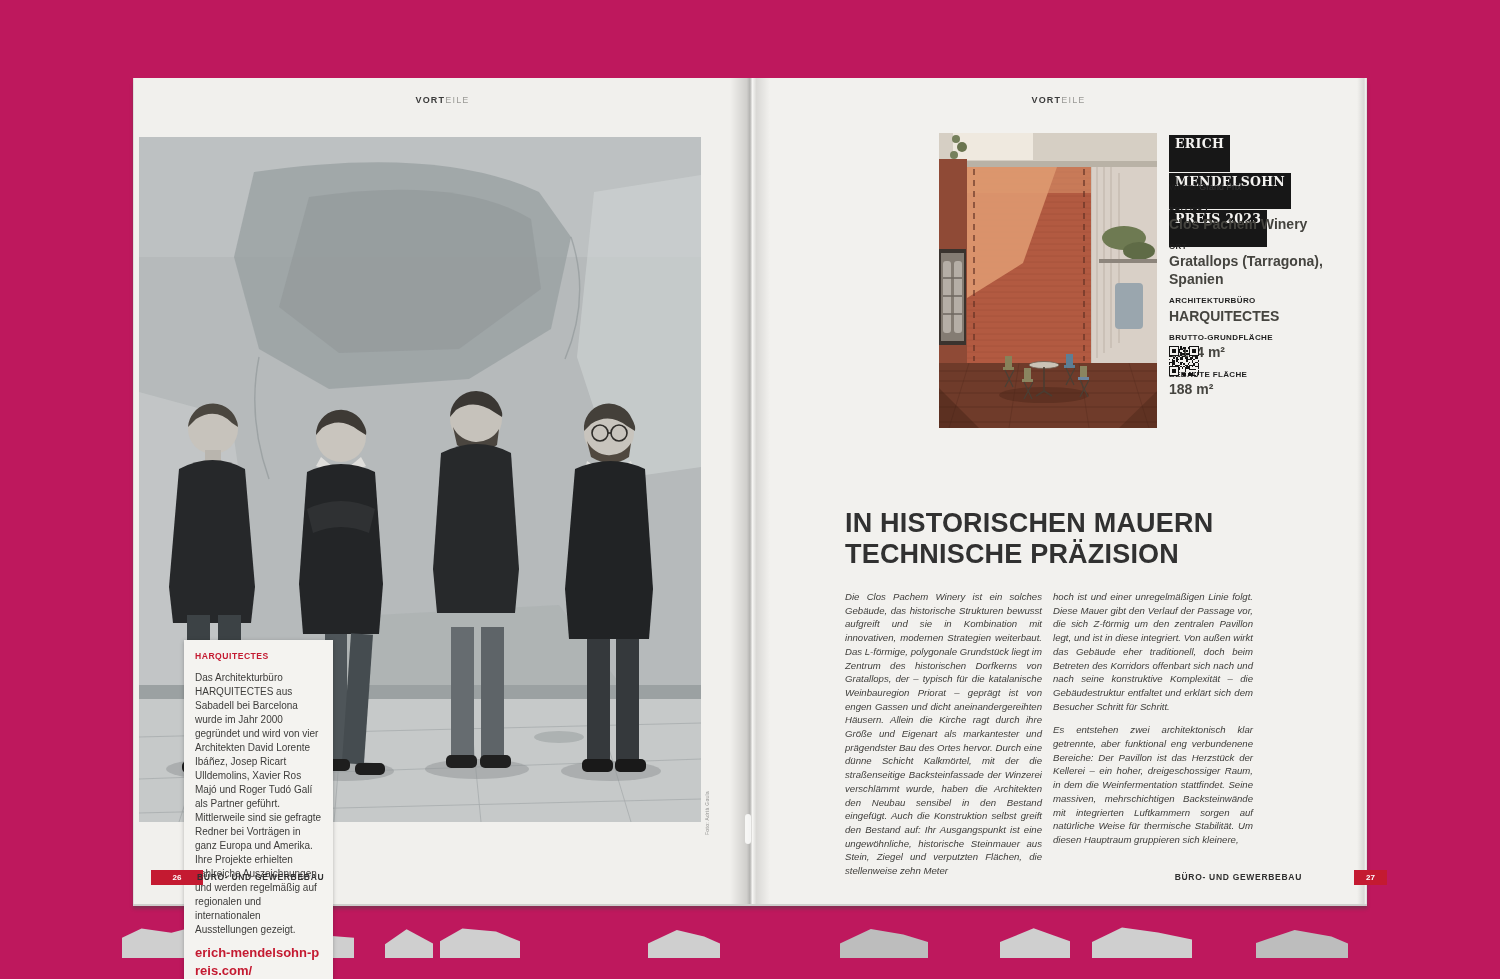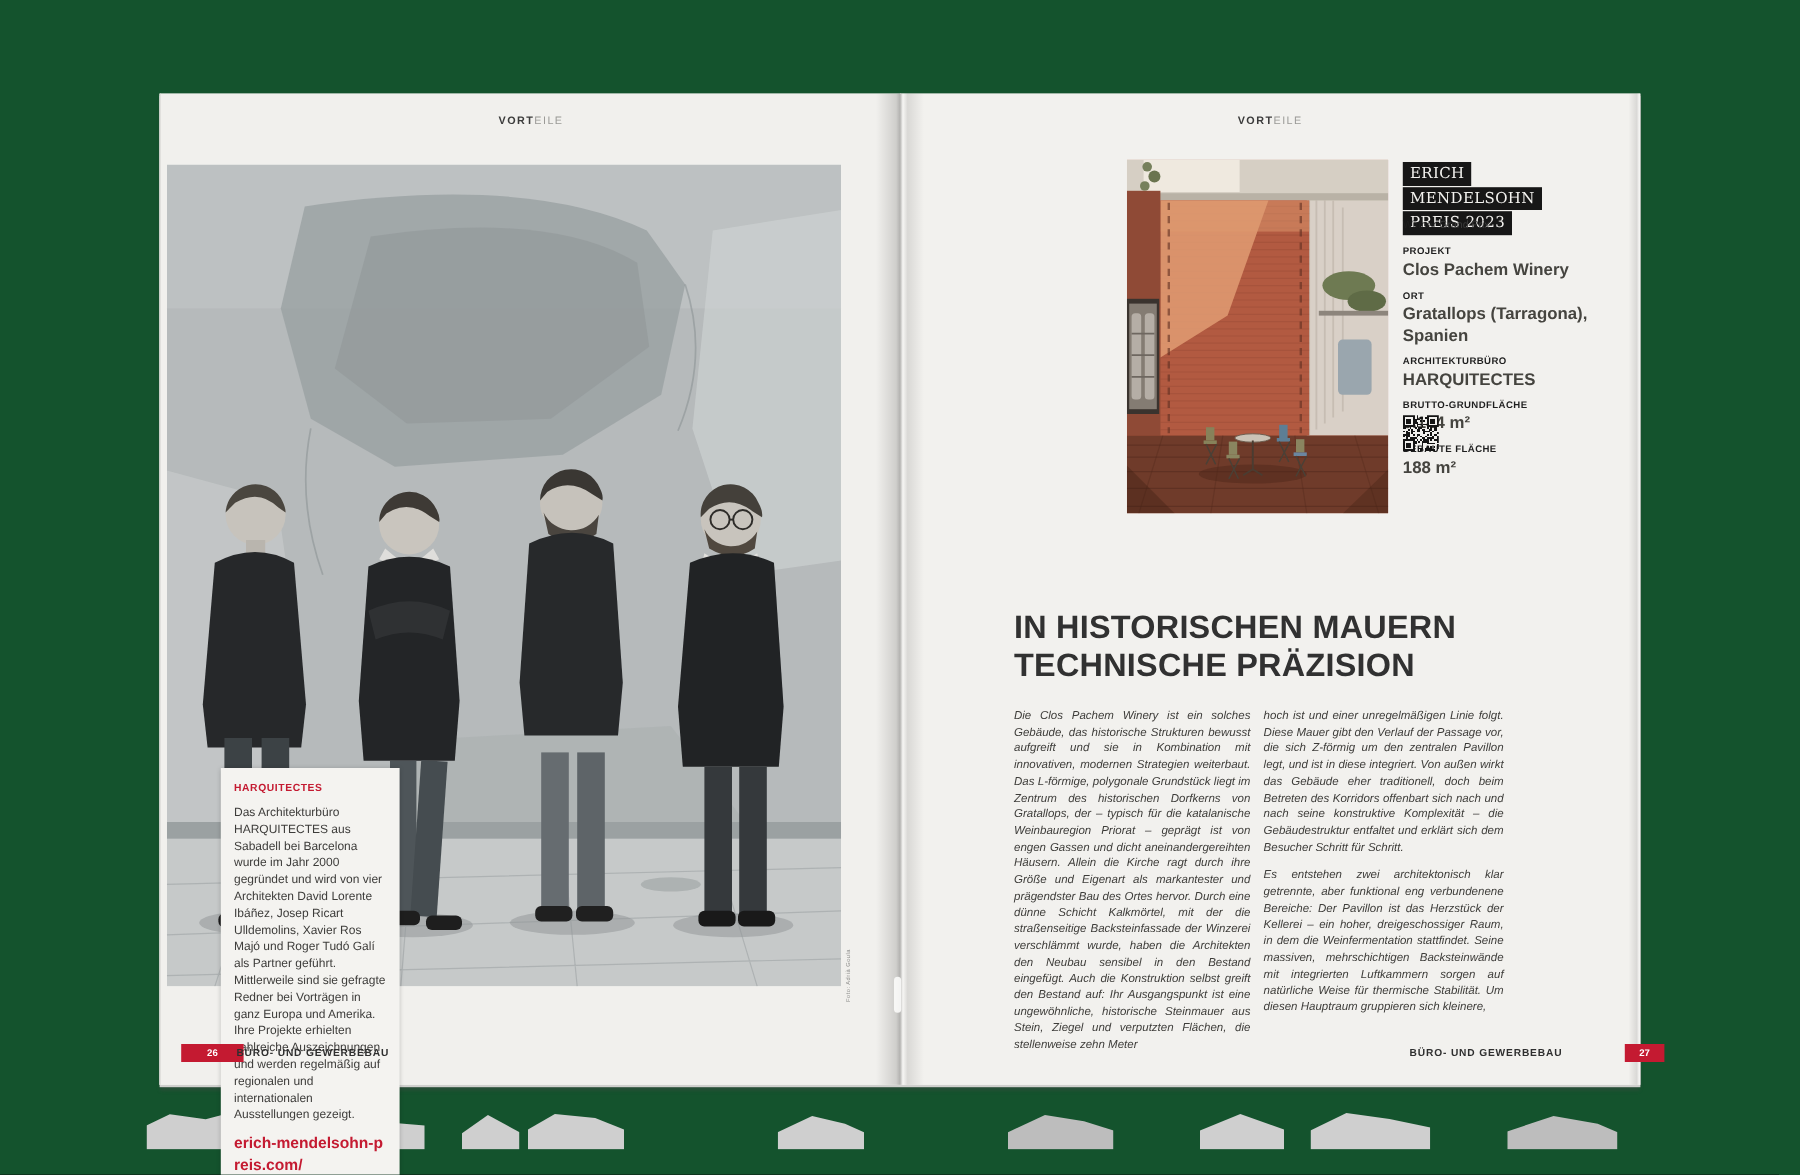--- a/index.html
+++ b/index.html
@@ -1,16 +1,16 @@
 <!DOCTYPE html>
 <html><head>
 <meta charset="utf-8">
 <style>
   html,body{margin:0;padding:0;background:#000;}
-  .stage{position:relative;width:1500px;height:979px;background:#14532d;overflow:hidden;
+  .stage{position:relative;width:1500px;height:979px;background:#be185d;overflow:hidden;
          font-family:"Liberation Sans",sans-serif;}
   .spread{position:absolute;left:133px;top:78px;width:1234px;height:826px;background:#f0efec;
           box-shadow:0 2px 0 #cfcfcd,0 5px 3px rgba(70,70,70,.45);}
   .page{position:absolute;top:0;width:617px;height:826px;}
   .page-left{left:0;background:#f1f0ed;border-left:1px solid #dddcd9;}
   .page-right{left:617px;background:#f2f1ee;}
   .page-right::after{content:"";position:absolute;right:0;top:0;bottom:0;width:10px;
       background:linear-gradient(to right,rgba(0,0,0,0),rgba(0,0,0,.10) 70%,rgba(255,255,255,.55) 92%,rgba(0,0,0,.25));}
   .fold{position:absolute;left:597px;top:0;width:40px;height:826px;pointer-events:none;z-index:5;
       background:linear-gradient(to right,rgba(0,0,0,0),rgba(0,0,0,.14) 42%,rgba(0,0,0,.26) 50%,rgba(255,255,255,.35) 56%,rgba(0,0,0,.10) 66%,rgba(0,0,0,0));}
@@ -34,21 +34,21 @@
 
   .folio{position:absolute;top:792px;height:15px;z-index:4;}
   .folio-box{position:absolute;width:52px;height:15px;background:#c41a31;color:#fff;
       font-size:8px;font-weight:700;display:flex;align-items:center;justify-content:center;}
   .folio-label{position:absolute;top:2px;font-size:8.5px;font-weight:700;letter-spacing:.7px;color:#2f2f2f;white-space:nowrap;}
 
   
   .photo-color{position:absolute;left:189px;top:55px;width:218px;height:295px;overflow:hidden;}
   .award{position:absolute;left:419px;top:57px;}
   .award-line{display:table;background:#171717;color:#f4f3f0;font-family:"DejaVu Serif",serif;
-      font-weight:400;font-size:12.5px;line-height:1;padding:3px 6px 4px 6px;margin-bottom:1px;letter-spacing:.3px;}
+      font-weight:700;font-size:12.5px;line-height:1;padding:3px 6px 21px 6px;margin-bottom:1px;letter-spacing:.3px;}
   .winner-line{position:absolute;left:419px;top:104px;font-size:8.8px;color:#3a3a3a;}
   .winner-line b{font-weight:400;color:#1e1e1e;}
   .meta{position:absolute;left:419px;top:127px;width:190px;}
   .meta-item{margin-bottom:8px;}
   .meta-label{font-size:8px;font-weight:700;letter-spacing:.35px;color:#1f1f1f;line-height:1.3;}
   .meta-value{font-size:14px;color:#45443f;line-height:1.3;font-weight:bold;}
   .qr{position:absolute;left:419px;top:268px;width:30px;height:30px;}
   .qr svg{width:30px;height:30px;shape-rendering:crispEdges;}
 
   .article-title{position:absolute;left:95px;top:430px;font-size:27px;font-weight:700;

